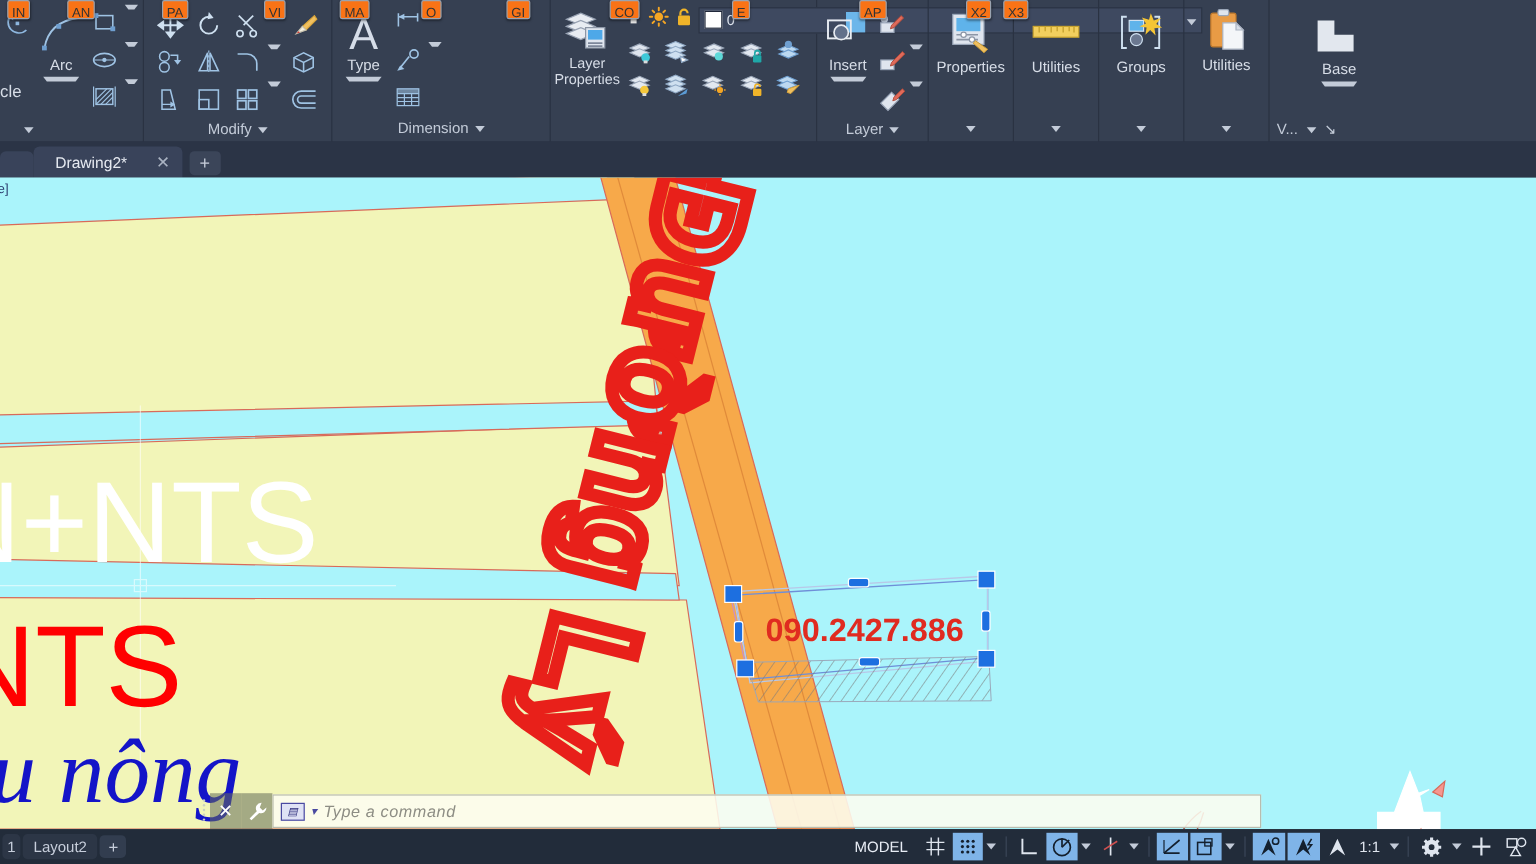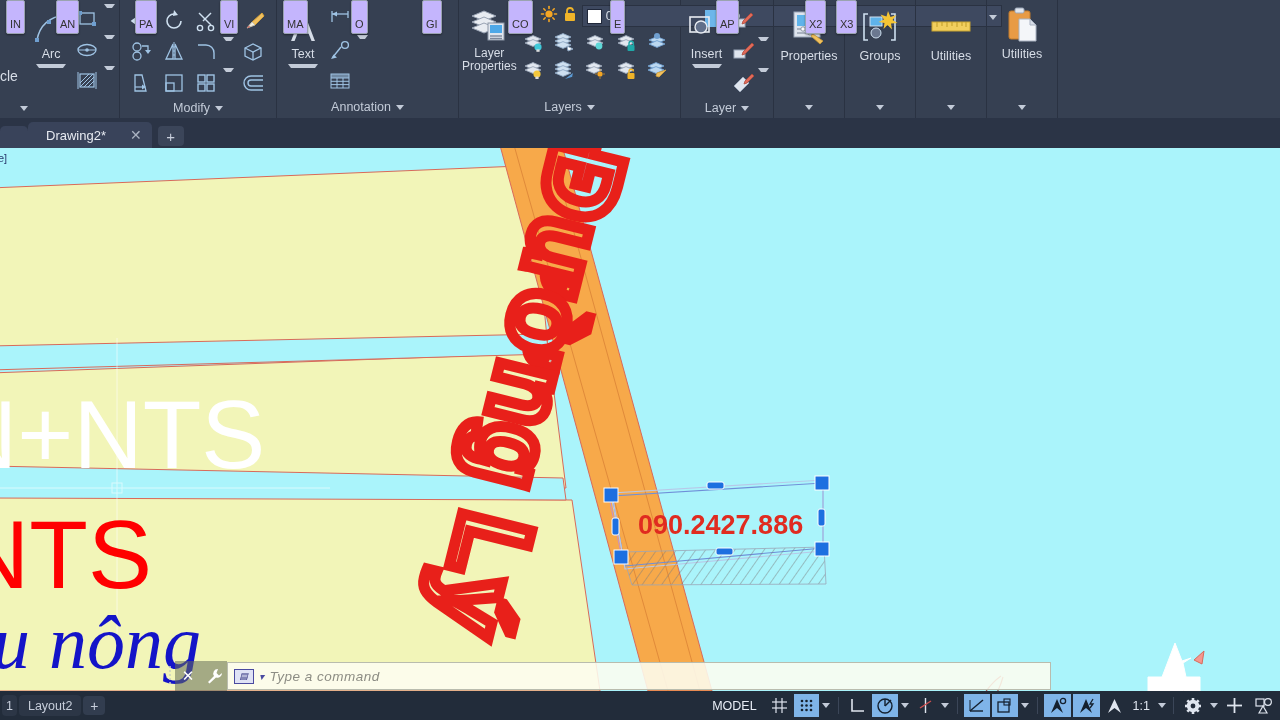--- a/index.html
+++ b/index.html
@@ -24,22 +24,22 @@
     color:#d7dde7; font-size:12.5px; padding-top:2px; }
   .bigbtn .ic { height:42px; display:flex; align-items:center; justify-content:center; }
   .bigbtn .lbl { text-align:center; line-height:1.05; }
 
   .grid3 { display:flex; flex-direction:column; gap:1px; }
   .grow { display:flex; align-items:center; gap:2px; }
   .sm { width:30px; height:30px; display:flex; align-items:center; justify-content:center; }
   .dd { width:11px; height:30px; display:flex; align-items:center; justify-content:center; }
 
   
-  .keytip { position:absolute; background:#c4b5fd; color:#333; font-size:11px;
-    border:1px solid #9aa3b0; border-radius:2px; padding:16px 3px; line-height:14px;
+  .keytip { position:absolute; background:#f97316; color:#333; font-size:11px;
+    border:1px solid #9aa3b0; border-radius:2px; padding:3px 3px; line-height:14px;
     height:16px; z-index:30; box-shadow:0 1px 2px rgba(0,0,0,.4); }
 
   
   .layerbar { display:flex; align-items:center; gap:3px; margin-left:2px; }
   .layercombo { width:420px; height:22px; background:#3e4960; border:1px solid #2a3242;
     display:flex; align-items:center; gap:4px; padding:0 4px; color:#dde3ec; font-size:12px; }
   .swatch { width:15px;height:15px;background:#fff;border:1px solid #20283a; }
 
   
   #filetabs { position:absolute; left:0; top:118px; width:1280px; height:30px;
@@ -296,21 +296,21 @@
     </div>
 
     <div class="panel" style="width:182px">
       <div class="panel-body" style="padding-top:4px">
         <div class="bigbtn" style="width:44px">
           <div class="ic">
             <svg width="34" height="38" viewBox="0 0 34 38">
                 <text x="17" y="33" font-size="36" font-family="Liberation Sans, sans-serif" fill="#d6dde8" text-anchor="middle">A</text>
               </svg>
           </div>
-          <div class="lbl">Text</div>
+          <div class="lbl">Type</div>
           <div class="caret sm" style="margin-top:3px"></div>
         </div>
         <div class="grid3" style="margin-top:0">
           <div class="grow">
               <div class="sm">
             <svg width="24" height="22" viewBox="0 0 24 22">
                   <g stroke="#9fc3e4" stroke-width="1.3" fill="none">
                     <line x1="4" y1="3" x2="4" y2="14"></line>
                     <line x1="4" y1="6" x2="20" y2="6"></line>
                     <line x1="20" y1="3" x2="20" y2="10"></line>
@@ -348,21 +348,21 @@
                     <line x1="15" y1="8" x2="15" y2="18"></line>
                   </g>
                   <rect x="3" y="4" width="18" height="4" fill="#9fc3e4" opacity=".55"></rect>
                 </svg>
           </div>
               <div class="dd" style="width:11px"></div>
             </div>
         </div>
       </div>
       <div class="panel-title">
-        <span>Annotation</span>
+        <span>Dimension</span>
           <span class="caret"></span>
       </div>
     </div>
 
     <div class="panel" style="width:222px">
       <div class="panel-body" style="flex-direction:column;padding:3px 3px 0 3px">
         <div style="display:flex;align-items:flex-start;width:100%">
           <div class="bigbtn" style="width:66px;order:2">
             <div class="ic">
               <svg width="46" height="40" viewBox="0 0 46 40">
@@ -520,24 +520,20 @@
                       <path d="M2 7 l8 -3.4 l8 3.4 l-8 3.4z"></path>
                       <path d="M2 11 l8 -3.4 l8 3.4 l-8 3.4z"></path>
                     </g>
                     <path d="M20 11 l-7 7 l-3 -1 l1 -3z" fill="#f0c060" stroke="#d8a43a" stroke-width=".8"></path>
                   </svg>
               </span>
             </div>
           </div>
         </div>
       </div>
-      <div class="panel-title">
-        <span>Layers</span>
-          <span class="caret"></span>
-      </div>
     </div>
 
     <div class="panel" style="width:93px">
       <div class="panel-body" style="padding-top:4px">
         <div class="bigbtn" style="width:48px">
           <div class="ic">
             <svg width="42" height="38" viewBox="0 0 42 38">
               <rect x="19" y="2" width="16" height="17" fill="#6cb6ea"></rect>
               <rect x="4" y="9" width="19" height="15" fill="none" stroke="#e8ecf2" stroke-width="1.6"></rect>
               <circle cx="15" cy="19" r="6" fill="#62708a" stroke="#e8ecf2" stroke-width="1.4"></circle>
@@ -593,42 +589,20 @@
               <g stroke="#8c96a6" stroke-width="1.3">
                   <line x1="10" y1="20" x2="28" y2="20"></line>
                   <line x1="10" y1="24" x2="28" y2="24"></line>
                 </g>
               <circle cx="16" cy="20" r="2.2" fill="#fff" stroke="#8c96a6"></circle>
                 <circle cx="23" cy="24" r="2.2" fill="#fff" stroke="#8c96a6"></circle>
               <path d="M26 25 l10 7 l-3 3 l-9 -8z" fill="#f0c060" stroke="#c89a35" stroke-width=".8"></path>
             </svg>
           </div>
           <div class="lbl">Properties</div>
-        </div>
-      </div>
-      <div class="panel-title">
-          <span class="caret"></span>
-        </div>
-    </div>
-
-    <div class="panel" style="width:71px">
-      <div class="panel-body" style="justify-content:center;padding-top:6px">
-        <div class="bigbtn" style="width:66px">
-          <div class="ic">
-            <svg width="44" height="40" viewBox="0 0 44 40">
-              <g stroke="#cfe0f0" stroke-width="1.6" fill="none">
-                  <path d="M10 5 h-4 v26 h4"></path>
-                  <path d="M33 5 h4 v26 h-4"></path>
-                </g>
-              <rect x="12" y="8" width="12" height="9" fill="#5fb3ea" stroke="#cfe0f0"></rect>
-              <circle cx="18" cy="24" r="5" fill="#6b7890" stroke="#cfe0f0"></circle>
-              <path d="M30 2 l2.5 6 l6 -2 l-4 5 l5 3 l-6.5 .5 l1 6 l-4.5 -4.5 l-4 4 l1 -6 l-6 -1 l5.5 -2.5 l-3.5 -5 l6 2z" fill="#f5c534"></path>
-            </svg>
-          </div>
-          <div class="lbl">Groups</div>
         </div>
       </div>
       <div class="panel-title">
           <span class="caret"></span>
         </div>
     </div>
 
     <div class="panel" style="width:71px">
       <div class="panel-body" style="justify-content:center;padding-top:6px">
         <div class="bigbtn" style="width:66px">
@@ -648,38 +622,78 @@
           </div>
           <div class="lbl">Utilities</div>
         </div>
       </div>
       <div class="panel-title">
           <span class="caret"></span>
         </div>
     </div>
 
     <div class="panel" style="width:71px">
+      <div class="panel-body" style="justify-content:center;padding-top:6px">
+        <div class="bigbtn" style="width:66px">
+          <div class="ic">
+            <svg width="44" height="40" viewBox="0 0 44 40">
+              <g stroke="#cfe0f0" stroke-width="1.6" fill="none">
+                  <path d="M10 5 h-4 v26 h4"></path>
+                  <path d="M33 5 h4 v26 h-4"></path>
+                </g>
+              <rect x="12" y="8" width="12" height="9" fill="#5fb3ea" stroke="#cfe0f0"></rect>
+              <circle cx="18" cy="24" r="5" fill="#6b7890" stroke="#cfe0f0"></circle>
+              <path d="M30 2 l2.5 6 l6 -2 l-4 5 l5 3 l-6.5 .5 l1 6 l-4.5 -4.5 l-4 4 l1 -6 l-6 -1 l5.5 -2.5 l-3.5 -5 l6 2z" fill="#f5c534"></path>
+            </svg>
+          </div>
+          <div class="lbl">Groups</div>
+        </div>
+      </div>
+      <div class="panel-title">
+          <span class="caret"></span>
+        </div>
+    </div>
+
+    <div class="panel" style="width:71px">
       <div class="panel-body" style="justify-content:center;padding-top:4px">
         <div class="bigbtn" style="width:66px">
           <div class="ic">
             <svg width="40" height="42" viewBox="0 0 40 42">
               <rect x="7" y="5" width="21" height="28" rx="2" fill="#e89b45" stroke="#c07a2c"></rect>
               <rect x="13" y="2" width="9" height="5" rx="1.5" fill="#dfe5ee" stroke="#9aa6b8"></rect>
               <path d="M17 13 h11 l6 6 v16 h-17z" fill="#f4f6f9" stroke="#aab3c2"></path>
               <path d="M28 13 v6 h6z" fill="#d8dee8" stroke="#aab3c2"></path>
             </svg>
           </div>
           <div class="lbl">Utilities</div>
         </div>
       </div>
       <div class="panel-title">
           <span class="caret"></span>
         </div>
     </div>
 
+    <div class="panel" style="flex:1;border-right:none">
+      <div class="panel-body" style="padding-top:8px;padding-left:22px">
+        <div class="bigbtn" style="width:72px">
+          <div class="ic">
+            <svg width="42" height="32" viewBox="0 0 42 32">
+                <path d="M3 2 h14 v12 h16 v14 h-30z" fill="#e2e7ee"></path>
+              </svg>
+          </div>
+          <div class="lbl">Base</div>
+          <div class="caret sm" style="margin-top:3px"></div>
+        </div>
+      </div>
+      <div class="panel-title" style="justify-content:flex-start;padding-left:6px;gap:7px">
+        <span>V...</span>
+          <span class="caret"></span>
+        <span style="color:#c3cbd8;font-size:12px">↘</span>
+      </div>
+    </div>
 
     <div class="keytip" style="left:6px;  top:0">IN</div>
     <div class="keytip" style="left:56px; top:0">AN</div>
     <div class="keytip" style="left:135px;top:0">PA</div>
     <div class="keytip" style="left:220px;top:0">VI</div>
     <div class="keytip" style="left:283px;top:0">MA</div>
     <div class="keytip" style="left:351px;top:0">O</div>
     <div class="keytip" style="left:422px;top:0">GI</div>
     <div class="keytip" style="left:508px;top:0">CO</div>
     <div class="keytip" style="left:610px;top:0">E</div>

